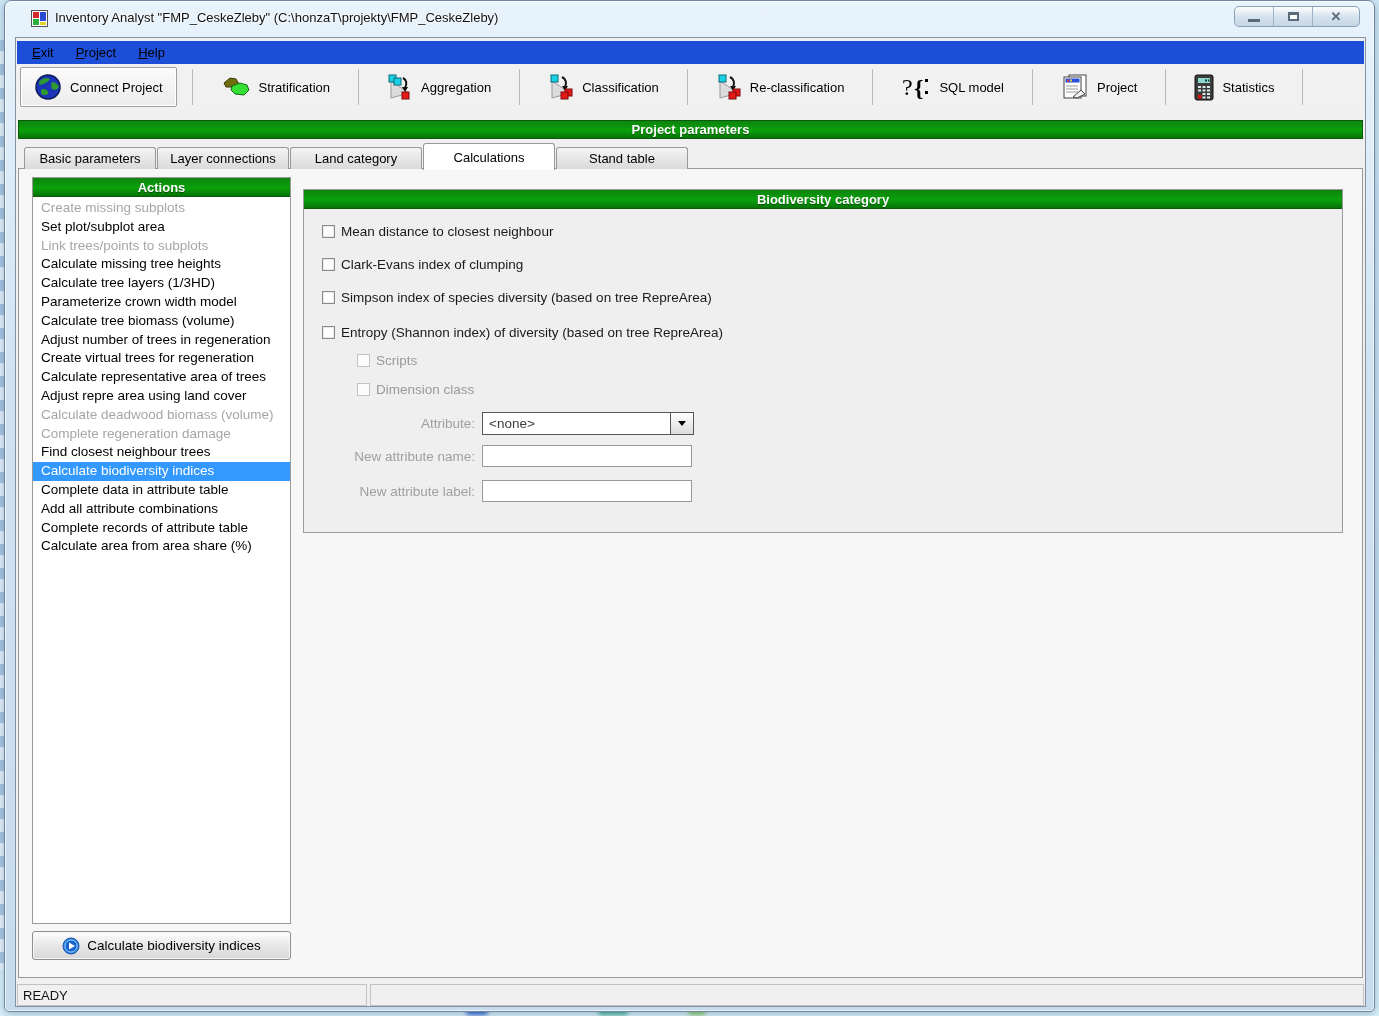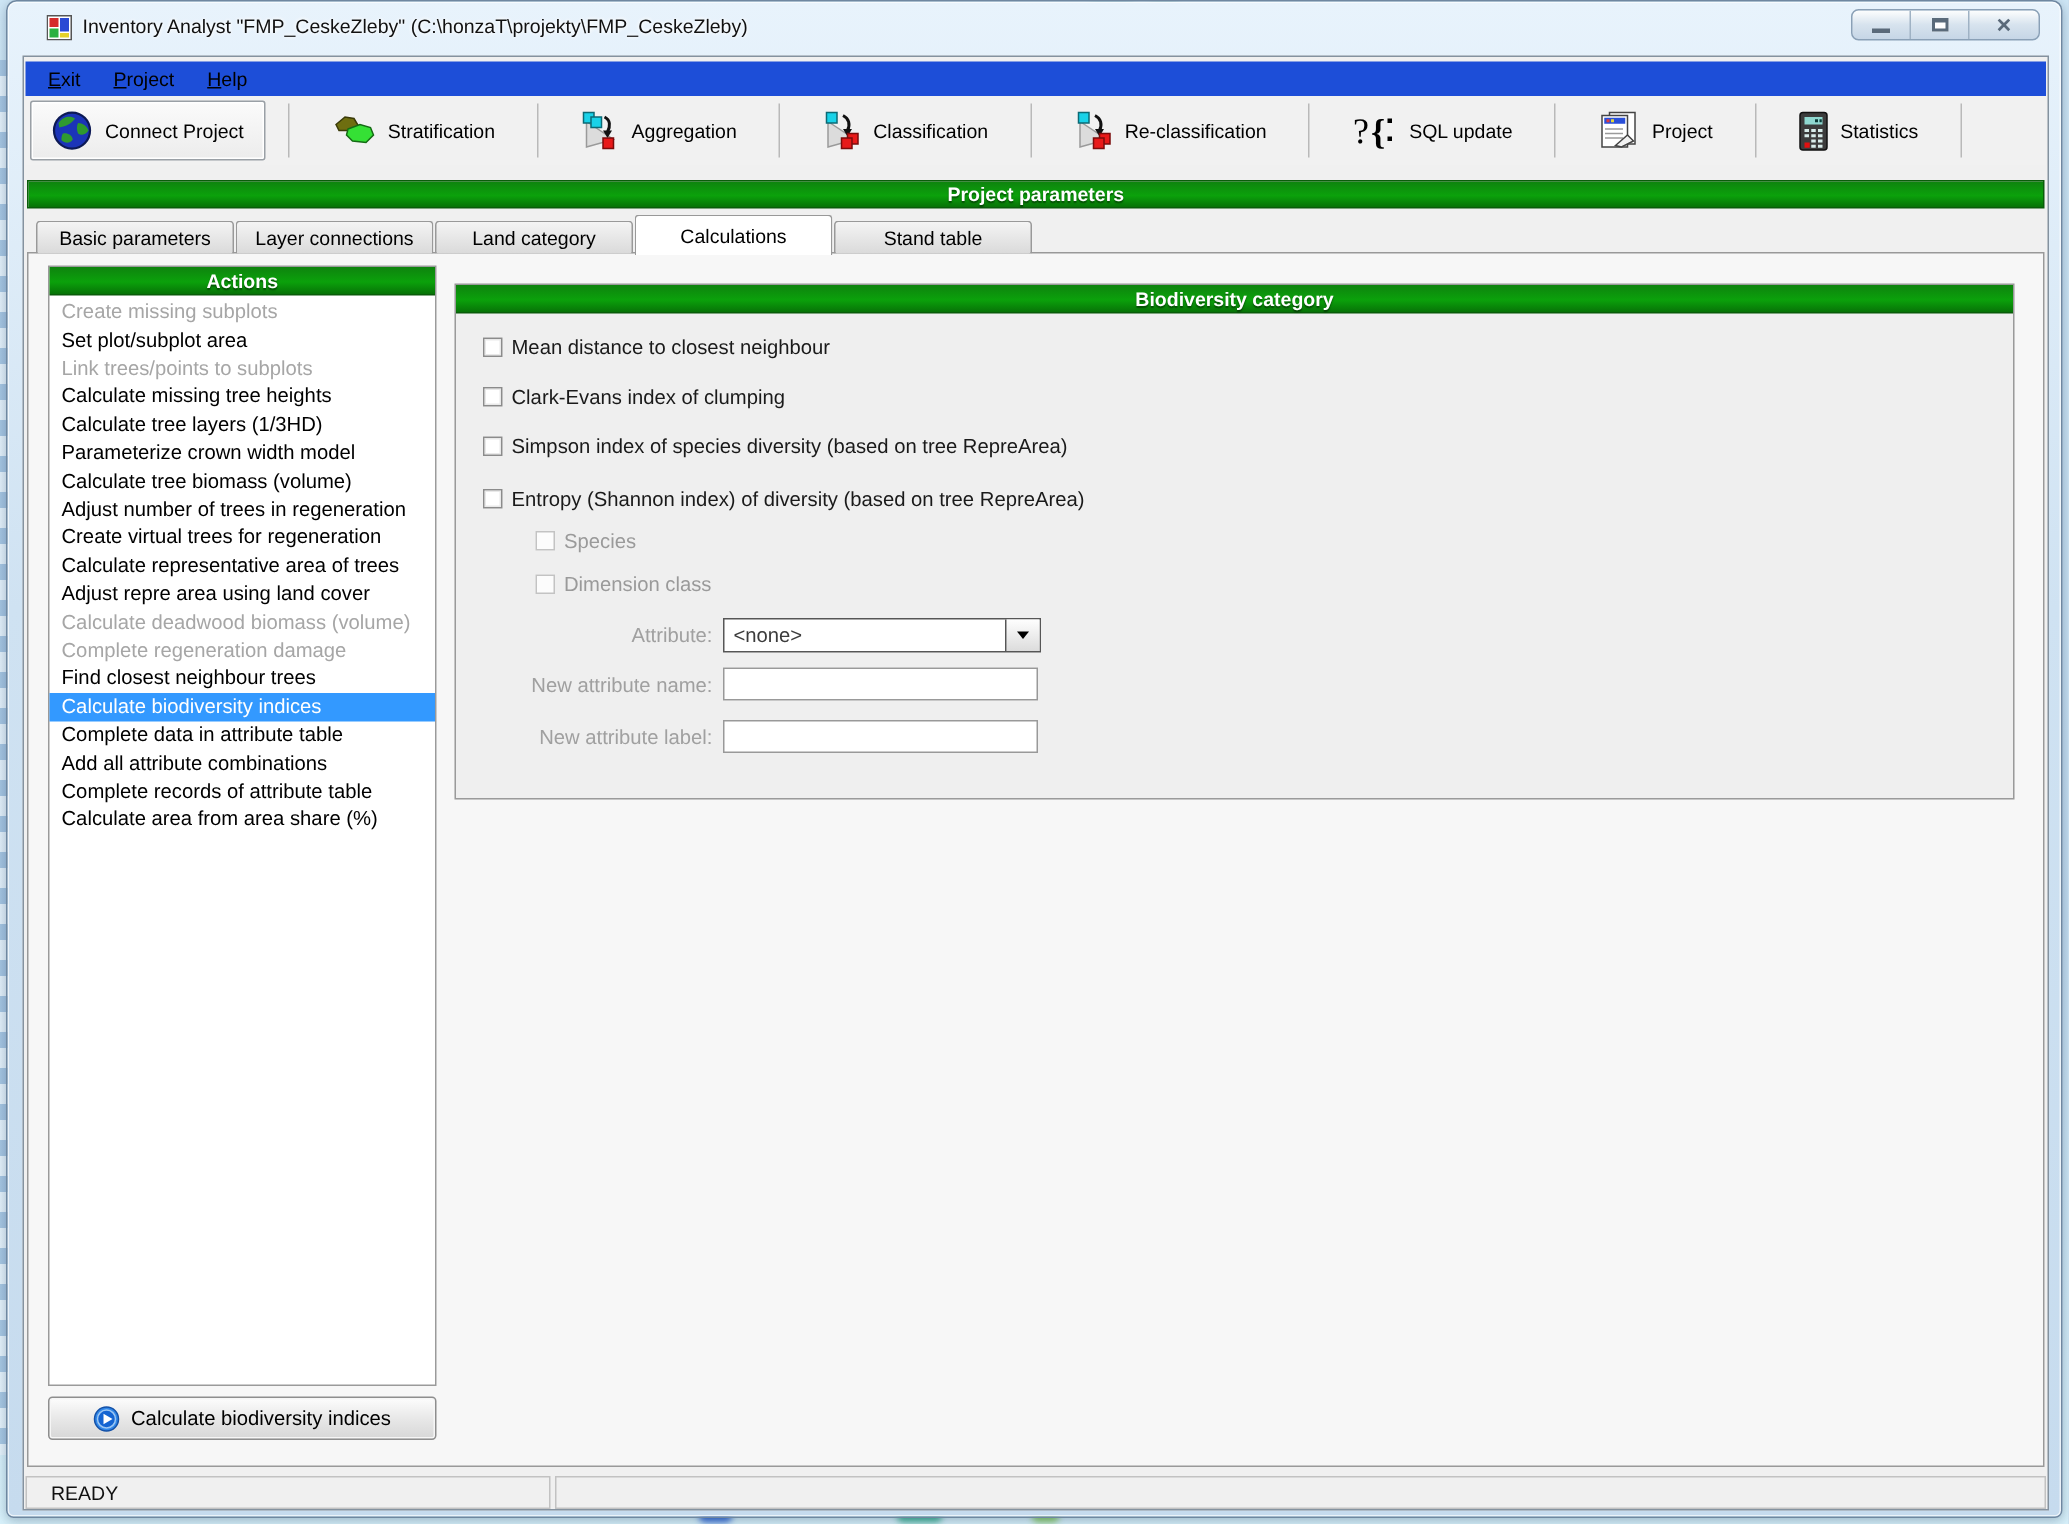--- a/index.html
+++ b/index.html
@@ -74,21 +74,21 @@
   .field-row{position:absolute;left:0;display:flex;align-items:center;}
   .field-label{width:178px;text-align:right;padding-right:7px;font-size:13.5px;color:#a0a0a0;white-space:nowrap;}
   .combo{width:212px;height:23px;border:1px solid #565656;background:#fff;display:flex;align-items:center;}
   .combo-text{flex:1;font-size:13.5px;color:#3c3c3c;padding-left:6px;}
   .combo-btn{width:23px;height:100%;border-left:1px solid #565656;background:linear-gradient(#fefefe,#dcdcdc);
     display:flex;align-items:center;justify-content:center;}
   .combo-arrow{width:0;height:0;border-left:4px solid transparent;border-right:4px solid transparent;border-top:5px solid #000;}
   .txt{width:210px;height:22px;border:1px solid #999;background:#fff;font-size:13.5px;padding:0 5px;}
   
   .statusbar{position:absolute;left:1px;top:946px;width:1347px;height:22px;display:flex;gap:3px;}
-  .status-cell{border:1px solid #c2c2c2;background:#f0f0f0;height:100%;display:flex;align-items:center;padding-left:16px;
+  .status-cell{border:1px solid #c2c2c2;background:#f0f0f0;height:100%;display:flex;align-items:center;padding-left:5px;
     font-size:13px;color:#111;}
   .status-cell.c1{width:350px;}
   .status-cell.c2{flex:1;}
   svg{display:block;}
 </style>
 </head>
 <body>
 
 <div id="stage">
   <div class="edge-left"></div>
@@ -187,21 +187,21 @@
           <span>Re-classification</span>
         </div>
         <div class="tb-sep"></div>
         <div class="tb-btn">
           <svg width="30" height="28" viewBox="0 0 30 28">
             <text x="1" y="22" font-size="24" font-family="Liberation Serif,serif" fill="#000">?</text>
             <text x="13" y="23" font-size="24" font-family="Liberation Serif,serif" font-weight="bold" fill="#000">{</text>
             <rect x="24" y="6" width="3" height="3" fill="#000"></rect>
             <rect x="24" y="18" width="3" height="3" fill="#000"></rect>
           </svg>
-          <span>SQL update</span>
+          <span>SQL model</span>
         </div>
         <div class="tb-sep"></div>
         <div class="tb-btn">
           <svg width="28" height="28" viewBox="0 0 28 28">
             <rect x="8" y="2" width="17" height="21" fill="#fff" stroke="#444"></rect>
             <rect x="3" y="4" width="17" height="21" fill="#fff" stroke="#444"></rect>
             <rect x="4.5" y="5.5" width="14" height="4" fill="#2a4fd8"></rect>
             <rect x="6" y="6.5" width="2" height="2" fill="#e23b3b"></rect>
             <rect x="9" y="6.5" width="2" height="2" fill="#e2d43b"></rect>
             <line x1="5" y1="13" x2="17" y2="13" stroke="#9a9a9a"></line>
@@ -314,21 +314,21 @@
             <span class="cb"></span>
             <span class="cb-label">Simpson index of species diversity (based on tree RepreArea)</span>
           </div>
           <div class="cb-row" style="left:18px;top:133px">
             <span class="cb"></span>
             <span class="cb-label">Entropy (Shannon index) of diversity (based on tree RepreArea)</span>
           </div>
 
           <div class="cb-row" style="left:53px;top:161px">
             <span class="cb disabled"></span>
-            <span class="cb-label dim">Species</span>
+            <span class="cb-label dim">Scripts</span>
           </div>
           <div class="cb-row" style="left:53px;top:190px">
             <span class="cb disabled"></span>
             <span class="cb-label dim">Dimension class</span>
           </div>
 
           <div class="field-row" style="top:222px">
             <span class="field-label">Attribute:</span>
             <div class="combo">
               <span class="combo-text">&lt;none&gt;</span>

